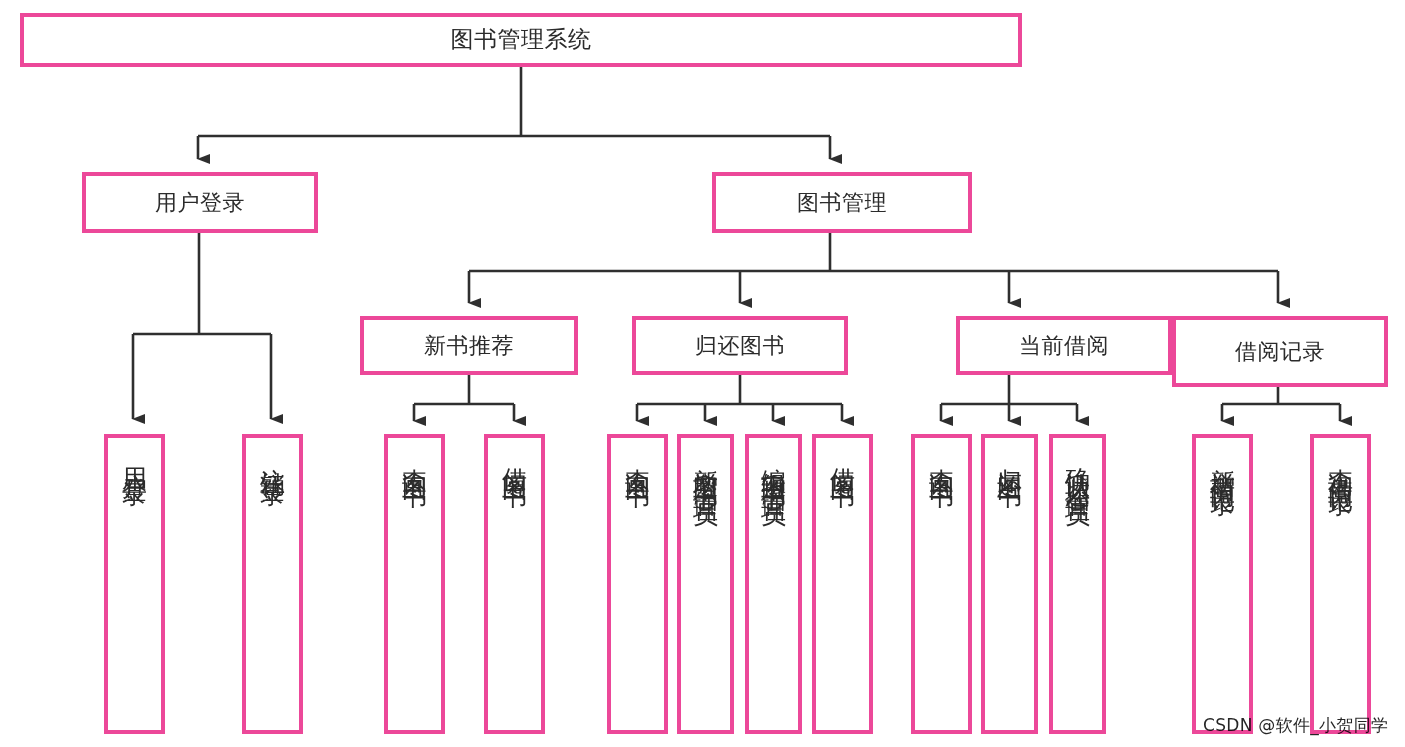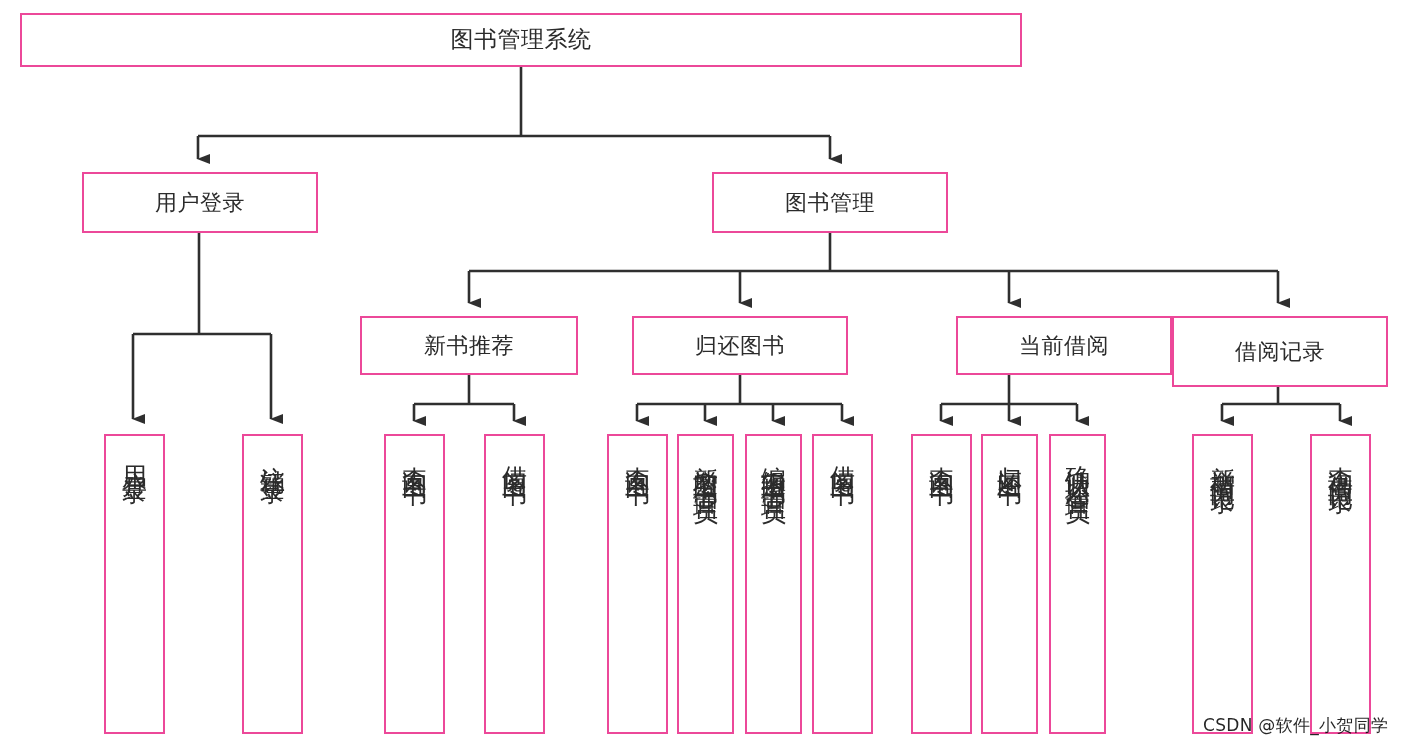--- a/index.html
+++ b/index.html
@@ -10,21 +10,21 @@
     overflow:hidden;
     position:relative;
   }
   #diagram-root{position:absolute;left:0;top:0;width:1405px;height:747px;}
   #wire-layer{position:absolute;left:0;top:0;width:1405px;height:747px;pointer-events:none;}
 
   .node{
     position:absolute;
     box-sizing:border-box;
     background:#ffffff;
-    border:2px solid #ec4899;
+    border:4px solid #ec4899;
     display:flex;
     align-items:center;
     justify-content:center;
     color:#2b2b2b;
   }
   .node .lbl{
     display:block;
     line-height:1.18;
     letter-spacing:0.5px;
     white-space:nowrap;
@@ -112,21 +112,21 @@
     </g>
   </svg>
 
   <div class="node h root" style="left:20px;top:13px;width:1002px;height:54px;">
     <span class="lbl">图书管理系统</span>
   </div>
 
   <div class="node h" style="left:82px;top:172px;width:236px;height:61px;">
     <span class="lbl">用户登录</span>
   </div>
-  <div class="node h" style="left:712px;top:172px;width:236px;height:61px;">
+  <div class="node h" style="left:712px;top:172px;width:260px;height:61px;">
     <span class="lbl">图书管理</span>
   </div>
 
   <div class="node h" style="left:360px;top:316px;width:218px;height:59px;">
     <span class="lbl">新书推荐</span>
   </div>
   <div class="node h" style="left:632px;top:316px;width:216px;height:59px;">
     <span class="lbl">归还图书</span>
   </div>
   <div class="node h" style="left:956px;top:316px;width:216px;height:59px;">

